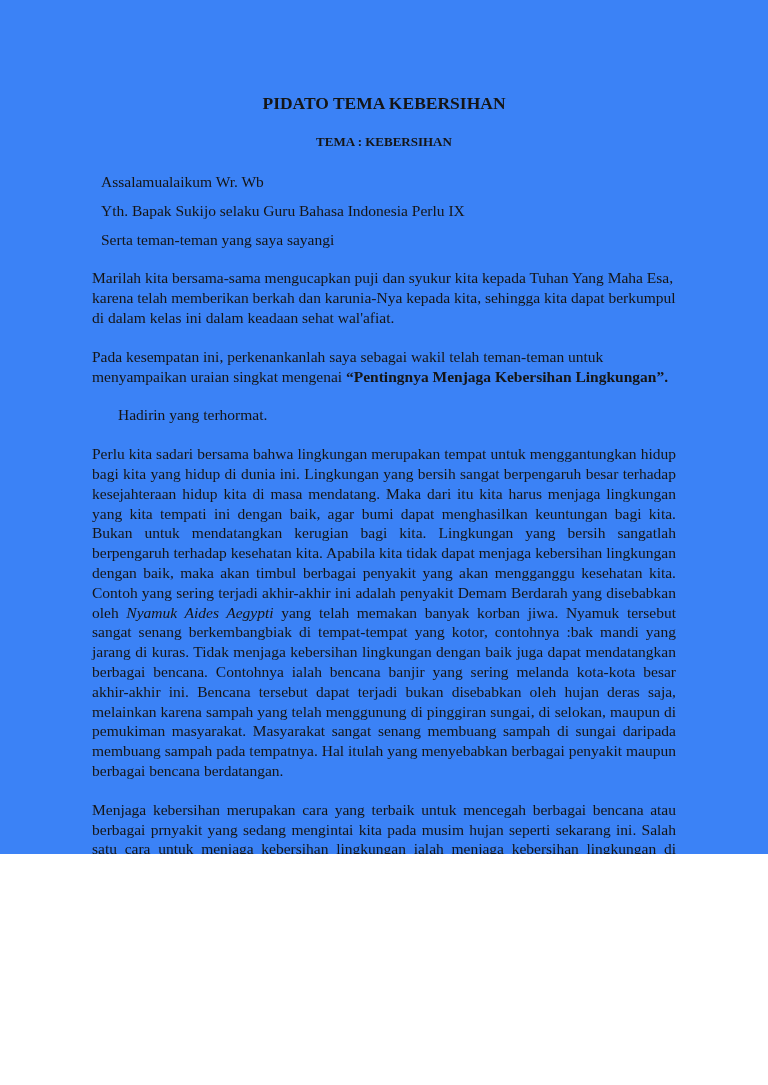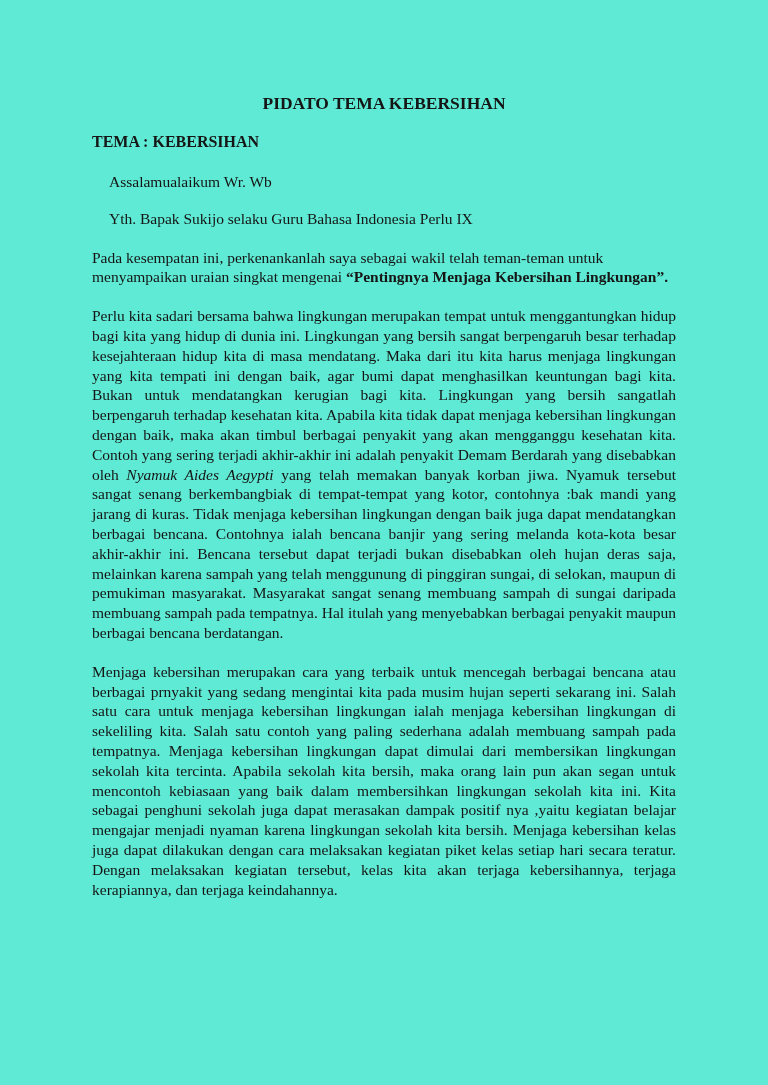--- a/index.html
+++ b/index.html
@@ -4,46 +4,46 @@
 <style>
   html, body {
     margin: 0;
     padding: 0;
     background: #ffffff;
   }
   .page {
     position: relative;
     box-sizing: border-box;
     width: 768px;
-    height: 1085px;
+    height: 854px;
     margin: 0;
     padding: 93px 92px 40px 92px;
-    background: #5eead4;
+    background: #3b82f6;
     color: #151515;
     font-family: "Liberation Serif", "DejaVu Serif", serif;
     font-size: 15.5px;
     line-height: 19.8px;
     overflow: hidden;
   }
   .doc-title {
     margin: 0 0 19px 0;
     text-align: center;
     font-size: 17.5px;
     font-weight: bold;
     line-height: 20px;
   }
   .theme-heading {
     margin: 0 0 20px 0;
-    text-align: left;
-    font-size: 16px;
+    text-align: center;
+    font-size: 13px;
     font-weight: bold;
     line-height: 20px;
   }
   .line {
-    margin: 17px;
+    margin: 9px;
     text-align: left;
   }
   p.para {
     margin: 19px 0 0 0;
     text-align: left;
   }
   p.para.justify {
     text-align: justify;
   }
   p.salutation {
@@ -60,24 +60,27 @@
 
 <div class="page">
 
   <h1 class="doc-title">PIDATO TEMA KEBERSIHAN</h1>
 
   <h2 class="theme-heading">TEMA : KEBERSIHAN</h2>
 
   <div class="greetings">
     <p class="line">Assalamualaikum Wr. Wb</p>
     <p class="line">Yth. Bapak Sukijo selaku Guru Bahasa Indonesia Perlu IX</p>
+    <p class="line">Serta teman-teman yang saya sayangi</p>
   </div>
 
+  <p class="para">Marilah kita bersama-sama mengucapkan puji dan syukur kita kepada Tuhan Yang Maha Esa, karena telah memberikan berkah dan karunia-Nya kepada kita, sehingga kita dapat berkumpul di dalam kelas ini dalam keadaan sehat wal'afiat.</p>
 
   <p class="para"><span>Pada kesempatan ini, perkenankanlah saya sebagai wakil telah teman-teman untuk menyampaikan uraian singkat mengenai </span><span style="font-weight: bold;">“Pentingnya Menjaga Kebersihan Lingkungan”.</span></p>
 
+  <p class="salutation">Hadirin yang terhormat.</p>
 
   <p class="para justify"><span>Perlu kita sadari bersama bahwa lingkungan merupakan tempat untuk menggantungkan hidup bagi kita yang hidup di dunia ini. Lingkungan yang bersih sangat berpengaruh besar terhadap kesejahteraan hidup kita di masa mendatang. Maka dari itu kita harus menjaga lingkungan yang kita tempati ini dengan baik, agar bumi dapat menghasilkan keuntungan bagi kita. Bukan untuk mendatangkan kerugian bagi kita. Lingkungan yang bersih sangatlah berpengaruh terhadap kesehatan kita. Apabila kita tidak dapat menjaga kebersihan lingkungan dengan baik, maka akan timbul berbagai penyakit yang akan mengganggu kesehatan kita. Contoh yang sering terjadi akhir-akhir ini adalah penyakit Demam Berdarah yang disebabkan oleh </span><span style="font-style: italic;">Nyamuk Aides Aegypti</span><span> yang telah memakan banyak korban jiwa. Nyamuk tersebut sangat senang berkembangbiak di tempat-tempat yang kotor, contohnya :bak mandi yang jarang di kuras. Tidak menjaga kebersihan lingkungan dengan baik juga dapat mendatangkan berbagai bencana. Contohnya ialah bencana banjir yang sering melanda kota-kota besar akhir-akhir ini. Bencana tersebut dapat terjadi bukan disebabkan oleh hujan deras saja, melainkan karena sampah yang telah menggunung di pinggiran sungai, di selokan, maupun di pemukiman masyarakat. Masyarakat sangat senang membuang sampah di sungai daripada membuang sampah pada tempatnya. Hal itulah yang menyebabkan berbagai penyakit maupun berbagai bencana berdatangan.</span></p>
 
 
   <p class="para justify">Menjaga kebersihan merupakan cara yang terbaik untuk mencegah berbagai bencana atau berbagai prnyakit yang sedang mengintai kita pada musim hujan seperti sekarang ini. Salah satu cara untuk menjaga kebersihan lingkungan ialah menjaga kebersihan lingkungan di sekeliling kita. Salah satu contoh yang paling sederhana adalah membuang sampah pada tempatnya. Menjaga kebersihan lingkungan dapat dimulai dari membersikan lingkungan sekolah kita tercinta. Apabila sekolah kita bersih, maka orang lain pun akan segan untuk mencontoh kebiasaan yang baik dalam membersihkan lingkungan sekolah kita ini. Kita sebagai penghuni sekolah juga dapat merasakan dampak positif nya ,yaitu kegiatan belajar mengajar menjadi nyaman karena lingkungan sekolah kita bersih. Menjaga kebersihan kelas juga dapat dilakukan dengan cara melaksakan kegiatan piket kelas setiap hari secara teratur. Dengan melaksakan kegiatan tersebut, kelas kita akan terjaga kebersihannya, terjaga kerapiannya, dan terjaga keindahannya.</p>
 
 </div>
 
 </body></html>

